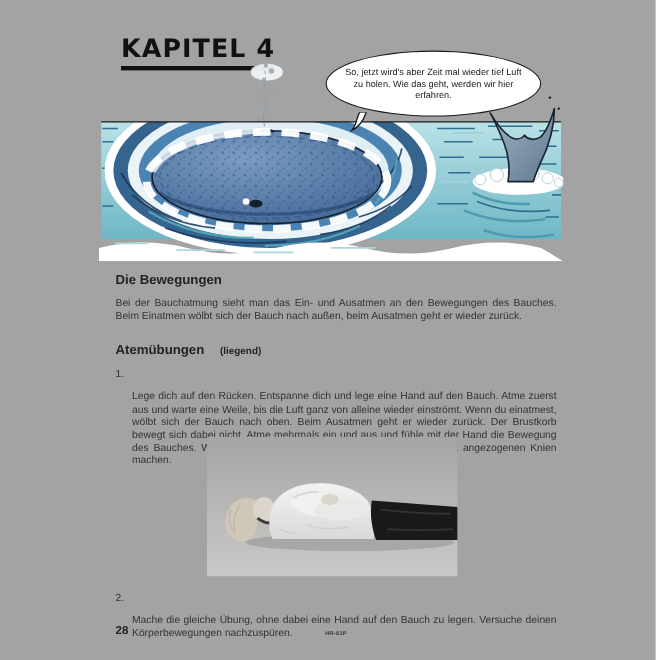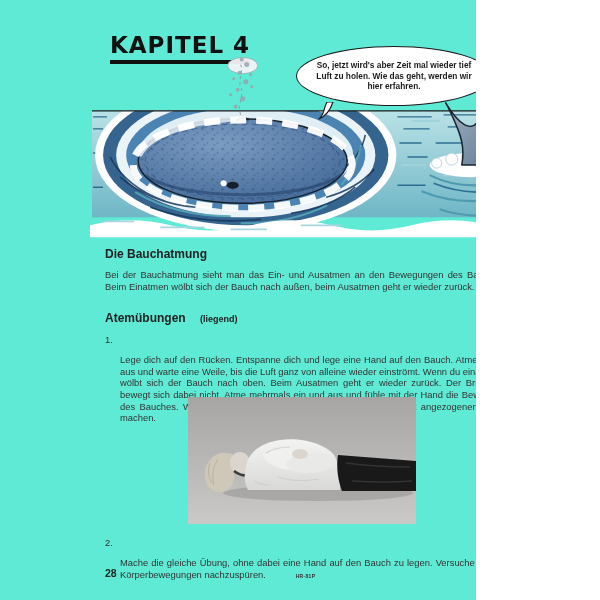--- a/index.html
+++ b/index.html
@@ -1,31 +1,31 @@
 <!DOCTYPE html>
 <html><head>
 <meta charset="utf-8">
 <style>
   * { margin:0; padding:0; box-sizing:border-box; }
   html,body { background:#ffffff; }
   .page {
-    position:relative; width:476px; height:600px; background:#5eead4;
+    position:relative; width:596px; height:600px; background:#a3a3a3;
     font-family:"Liberation Sans", sans-serif; color:#2b2b2b; overflow:hidden;
   }
   .chapter-title {
     position:absolute; left:110px; top:33px;
     font-size:23px; font-weight:900; letter-spacing:1px; color:#111;
     border-bottom:4px solid #111; padding-bottom:2px; line-height:1.1;
     font-family:"DejaVu Sans", "Liberation Sans", sans-serif;
   }
   .speech-bubble {
     position:absolute; left:296px; top:46px; width:196px; height:60px;
     border:1.4px solid #1a1a1a; border-radius:50%; background:#fff; z-index:4;
     display:flex; align-items:center; justify-content:center; text-align:center;
-    font-size:8.3px; line-height:1.3; padding:5px 14px; color:#1a1a1a;font-weight:bold;
+    font-size:8.3px; line-height:1.3; padding:5px 14px; color:#1a1a1a;
   }
   .bubble-tail { position:absolute; left:318px; top:102px; z-index:4; }
   .illustration { position:absolute; left:90px; top:56px; width:422px; height:182px; }
   .h1 { position:absolute; left:105px; font-size:12px; font-weight:bold; color:#222; }
   .h-bauch { top:247px; }
   .h-atem  { top:311px; }
   .h-note { font-size:9px; font-weight:bold;padding-left:11px; }
   .body-text {
     position:absolute; left:105px; width:401px; font-size:9.4px; line-height:1.24;
     text-align:justify; color:#333;
@@ -143,21 +143,21 @@
           <circle cx="406" cy="105" r="5"></circle>
           <circle cx="416" cy="109" r="4"></circle>
       </g>
       <path d="M354,46 C360,56 366,64 373,68 C377,70 382,70 385,66 C388,70 394,71 399,68 C405,63 409,52 412,42 C412,60 406,78 399,92 C396,99 394,104 393,108 L370,108 C372,98 371,84 366,72 C362,62 358,53 354,46 Z" fill="url(#flukeG)" stroke="#1a2430" stroke-width="1.5" stroke-linejoin="round"></path>
       <circle cx="360" cy="34" r="1.1" fill="#111"></circle>
         <circle cx="408" cy="32" r="1.1" fill="#111"></circle>
         <circle cx="416" cy="42" r="1" fill="#111"></circle>
     </g>
   </svg>
 
-  <div class="h1 h-bauch">Die Bauchatmung</div>
+  <div class="h1 h-bauch">Die Bewegungen</div>
   <div class="body-text p-bauch">Bei der Bauchatmung sieht man das Ein- und Ausatmen an den Bewegungen des Bauches. Beim Einatmen wölbt sich der Bauch nach außen, beim Ausatmen geht er wieder zurück.</div>
 
   <div class="h1 h-atem">
     <span>Atemübungen</span>
     <span class="h-note">(liegend)</span>
   </div>
 
   <div class="list-row list-1">
     <div class="list-num">1.</div>
     <div class="list-text">Lege dich auf den Rücken. Entspanne dich und lege eine Hand auf den Bauch. Atme zuerst aus und warte eine Weile, bis die Luft ganz von alleine wieder einströmt. Wenn du einatmest, wölbt sich der Bauch nach oben. Beim Ausatmen geht er wieder zurück. Der Brustkorb bewegt sich dabei nicht. Atme mehrmals ein und aus und fühle mit der Hand die Bewegung des Bauches. Wenn du willst, kannst du diese Atemübung auch mit angezogenen Knien machen.</div>

